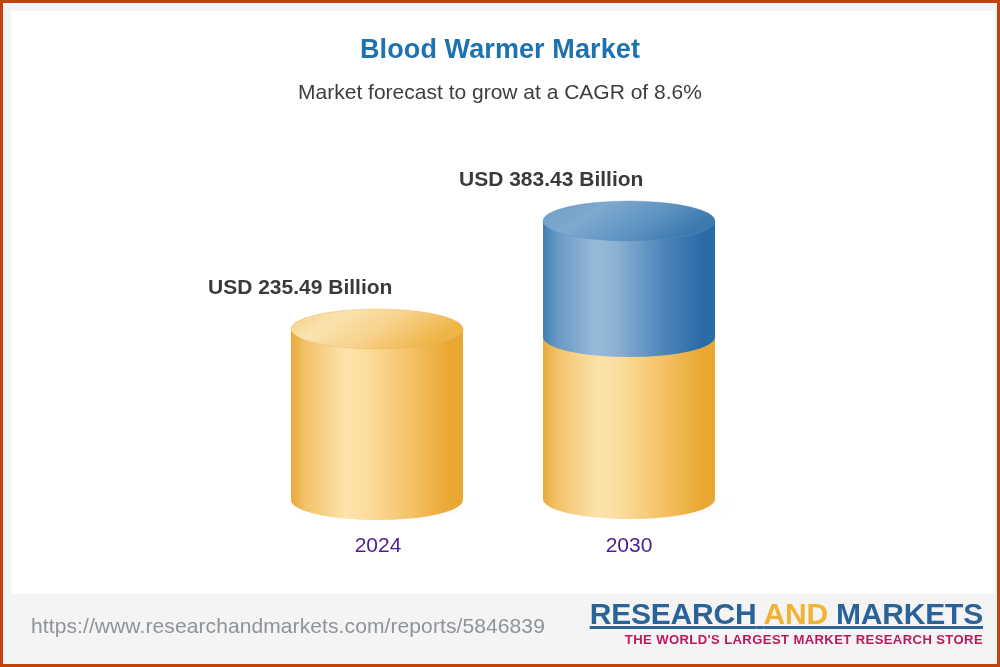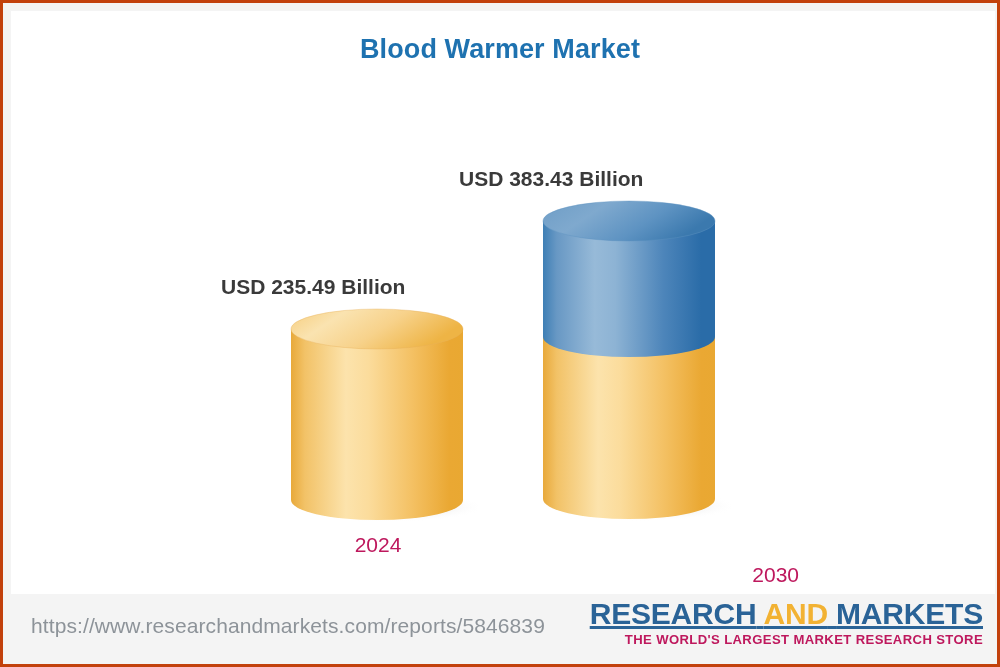--- a/index.html
+++ b/index.html
@@ -78,21 +78,21 @@
     white-space: nowrap;
   }
 
   
   .category-label {
     position: absolute;
     width: 340px;
     text-align: center;
     font-size: 21px;
     font-weight: normal;
-    color: #be185d;
+    color: #4c1d95;
   }
 
   
   .cyl-svg { position: absolute; display: block; }
 
   
   .footer {
     position: absolute;
     left: 0;
     bottom: 0;
@@ -134,27 +134,28 @@
 </style>
 </head>
 <body>
 
 <div class="infographic">
 
   <div class="chart-canvas"></div>
 
   <div class="heading">
     <div class="chart-title">Blood Warmer Market</div>
+    <div class="chart-subtitle">Market forecast to grow at a CAGR of 8.6%</div>
   </div>
 
   <div class="plot">
 
     <div class="bar-group">
 
-      <div class="value-label" style="left:218px; top:272px;">USD 235.49 Billion</div>
+      <div class="value-label" style="left:205px; top:272px;">USD 235.49 Billion</div>
 
       <svg class="cyl-svg" style="left:285px; top:305px;" width="190" height="215">
         <defs>
           <linearGradient id="yellowSide" x1="0" y1="0" x2="1" y2="0">
             <stop offset="0%" stop-color="#e8a93a"></stop>
             <stop offset="8%" stop-color="#f2c267"></stop>
             <stop offset="32%" stop-color="#fce3ac"></stop>
             <stop offset="45%" stop-color="#fbdc9c"></stop>
             <stop offset="70%" stop-color="#f4c164"></stop>
             <stop offset="92%" stop-color="#eaa833"></stop>
@@ -237,21 +238,21 @@
         <g clip-path="url(#clipBody2030)">
           <path d="M 4 22 L 4 138
                    A 86 20 0 0 0 176 138
                    L 176 22 Z" fill="url(#blueSide)"></path>
         </g>
 
         <ellipse cx="90" cy="22" rx="86" ry="20" fill="url(#blueTop)"></ellipse>
         <ellipse cx="90" cy="22" rx="86" ry="20" fill="none" stroke="#5f93c0" stroke-width="0.7" stroke-opacity="0.6"></ellipse>
       </svg>
 
-      <div class="category-label" style="left:456px; top:560px;text-align:right;">2030</div>
+      <div class="category-label" style="left:456px; top:530px;">2030</div>
     </div>
 
   </div>
 
   <div class="footer">
     <div class="source-url">https://www.researchandmarkets.com/reports/5846839</div>
 
     <div class="brand">
       <div class="brand-top"><span>RESEARCH</span> <span class="and">AND</span> <span>MARKETS</span></div>
       <div class="brand-sub">THE WORLD'S LARGEST MARKET RESEARCH STORE</div>

